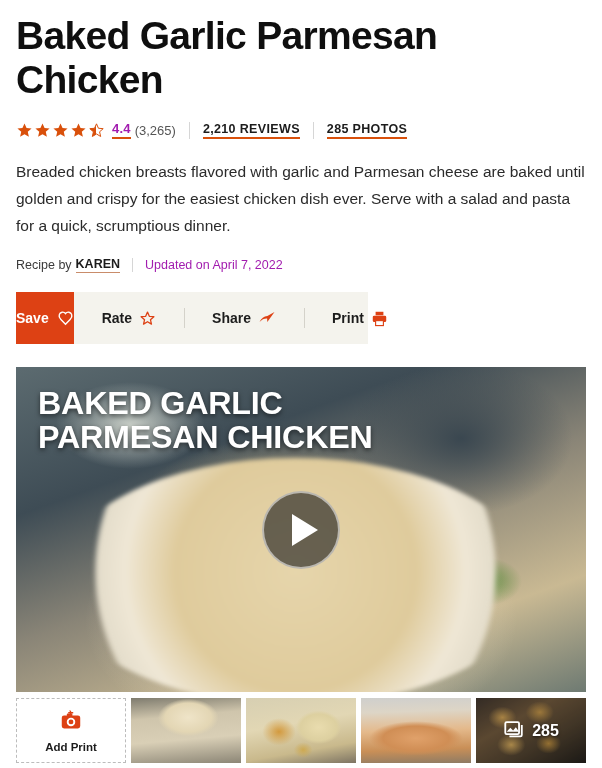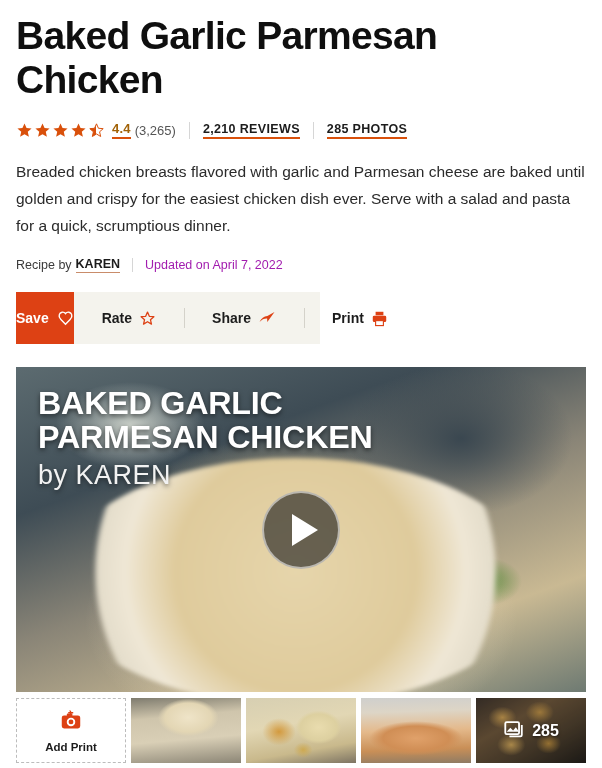--- a/index.html
+++ b/index.html
@@ -46,21 +46,21 @@
   .star {
     display: inline-block;
     width: 17px;
     height: 17px;
     position: relative;
   }
   .star svg { display: block; }
   .rating-value {
     font-size: 13px;
     font-weight: 700;
-    color: #a16207;
+    color: #a21caf;
     border-bottom: 2px solid #d9500b;
     padding-bottom: 1px;
     letter-spacing: 0.2px;
   }
   .rating-count {
     font-size: 13px;
     color: #555;
     margin-left: 4px;
   }
   .v-divider {
@@ -110,21 +110,21 @@
     background: #d6d6d6;
     margin: 0 12px;
   }
   .byline-updated { color: #a21caf; }
 
   
   .action-bar {
     margin-top: 19px;
     display: flex;
     align-items: stretch;
-    width: 304px;
+    width: 352px;
     height: 52px;
     background: #f4f3ed;
   }
   .action-save {
     display: flex;
     align-items: center;
     justify-content: center;
     gap: 8px;
     background: #dd4114;
     color: #fff;
@@ -405,21 +405,20 @@
     </div>
   </div>
 
   <div class="video-hero">
     <div class="video-photo"></div>
     <div class="video-plate"></div>
     <div class="video-title">
       <div>BAKED GARLIC</div>
       <div>PARMESAN CHICKEN</div>
     </div>
-    <div class="video-byline">by KAREN</div>
     <div class="play-button">
       <span class="play-triangle"></span>
     </div>
   </div>
 
   <div class="thumb-strip">
     <div class="add-photo">
       <span>
         <svg width="26" height="24" viewBox="0 0 28 26">
           <path fill="#dd4114" d="M12 1.5l1.6 0 .9 1.7 1.9 0 0 1.8-1.9 0-.9 1.7-1.6 0 .9-1.7-1.9 0 0-1.8 1.9 0z"></path>

